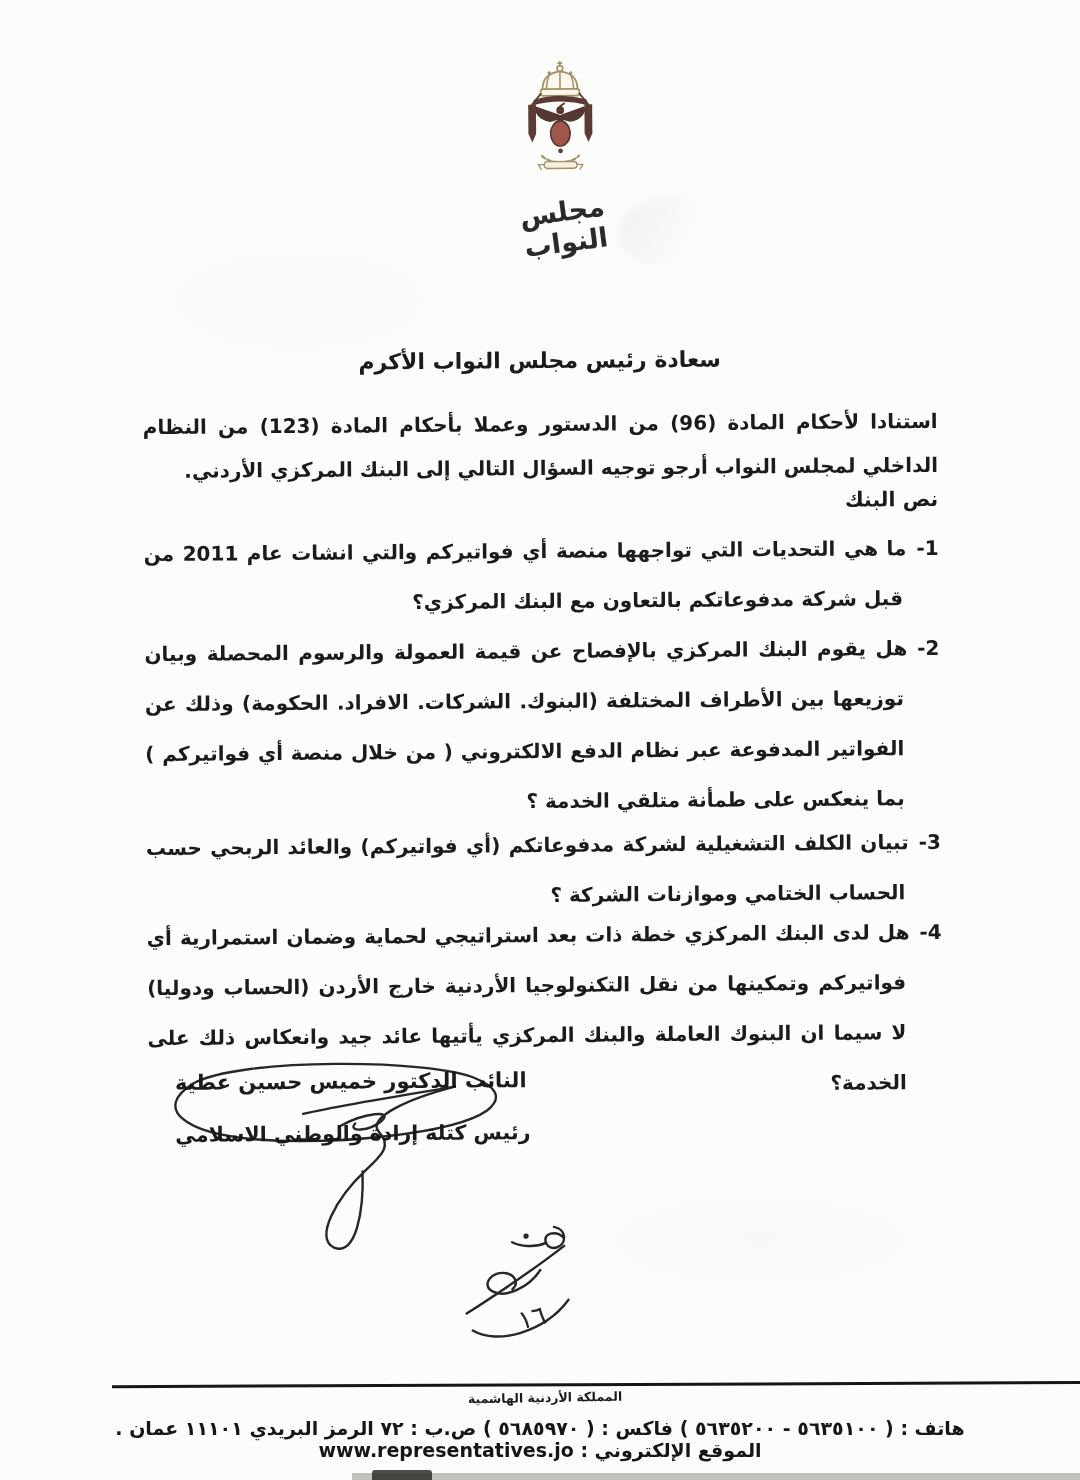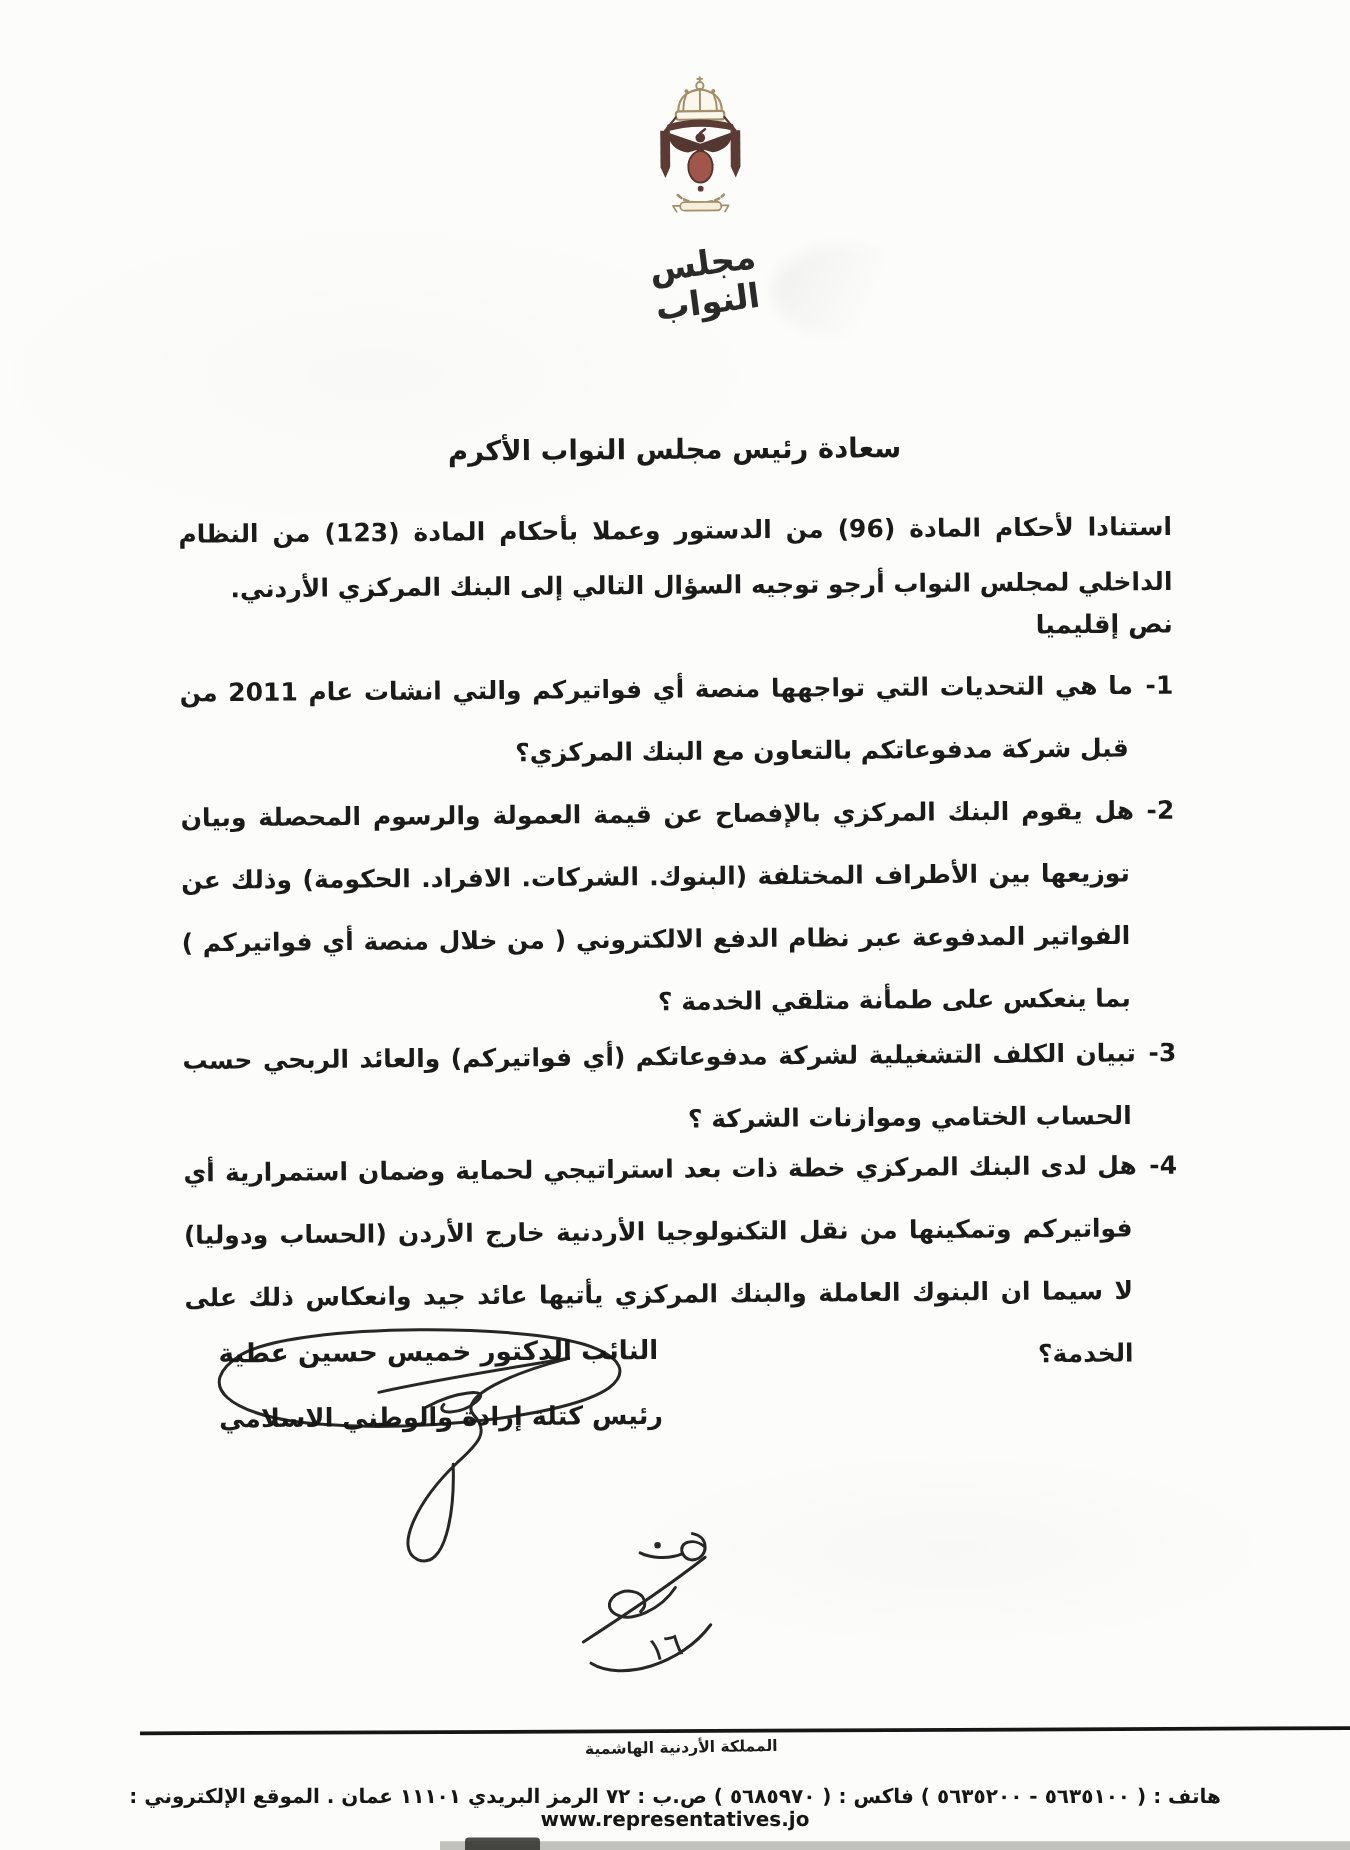--- a/index.html
+++ b/index.html
@@ -59,21 +59,21 @@
   .footer-rule {
     position:absolute; left:112px; right:0; top:1381px; height:3px; background:#161616;
     transform:rotate(-0.25deg); transform-origin:right center;
   }
   .kingdom {
     position:absolute; left:465px; top:1390px; width:160px; text-align:center;
     direction:rtl; font-size:12.5px; font-weight:bold; transform:rotate(-1deg);
   }
   .contact {
     position:absolute; left:92px; right:92px; top:1417px;
-    direction:rtl; text-align:center; font-size:16px; font-weight:bold; color:#161616;margin-top:10px;
+    direction:rtl; text-align:center; font-size:19px; font-weight:bold; color:#161616;
   }
 
   
   .bottom-strip { position:absolute; left:352px; right:0; bottom:0; height:7px; background:#8f8f8b; opacity:0.55; }
   .bottom-blob  { position:absolute; left:372px; bottom:0; width:60px; height:10px; background:#2e2e2b; opacity:0.85; border-radius:3px 3px 0 0; }
 
   .hand { position:absolute; left:0; top:0; pointer-events:none; }
 </style>
 </head>
 <body>
@@ -113,21 +113,21 @@
         <path d="M43 108 h-6 l3 5 M77 108 h6 l-3 5" stroke="#a3906a" stroke-width="1.4" fill="none"></path>
       </g>
     </svg>
 
     <div class="org-callig">مجلس النواب</div>
 
     <div class="salutation">سعادة رئيس مجلس النواب الأكرم</div>
 
     <div class="intro">استنادا لأحكام المادة (96) من الدستور وعملا بأحكام المادة (123) من النظام الداخلي لمجلس النواب أرجو توجيه السؤال التالي إلى البنك المركزي الأردني.</div>
 
-    <div class="nass">نص إقليميا</div>
+    <div class="nass">نص البنك</div>
 
     <div class="question q1">
       <span class="q-num">1-</span><span>ما هي التحديات التي تواجهها منصة أي فواتيركم والتي انشات عام 2011 من قبل شركة مدفوعاتكم بالتعاون مع البنك المركزي؟</span>
     </div>
     <div class="question q2">
       <span class="q-num">2-</span><span>هل يقوم البنك المركزي بالإفصاح عن قيمة العمولة والرسوم المحصلة وبيان توزيعها بين الأطراف المختلفة (البنوك. الشركات. الافراد. الحكومة) وذلك عن الفواتير المدفوعة عبر نظام الدفع الالكتروني ( من خلال منصة أي فواتيركم ) بما ينعكس على طمأنة متلقي الخدمة ؟</span>
     </div>
     <div class="question q3">
       <span class="q-num">3-</span><span>تبيان الكلف التشغيلية لشركة مدفوعاتكم (أي فواتيركم) والعائد الربحي حسب الحساب الختامي وموازنات الشركة ؟</span>
     </div>

